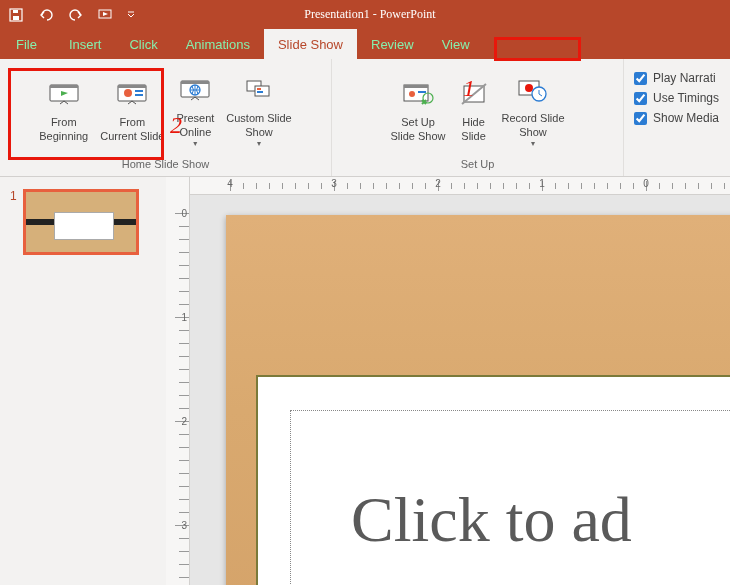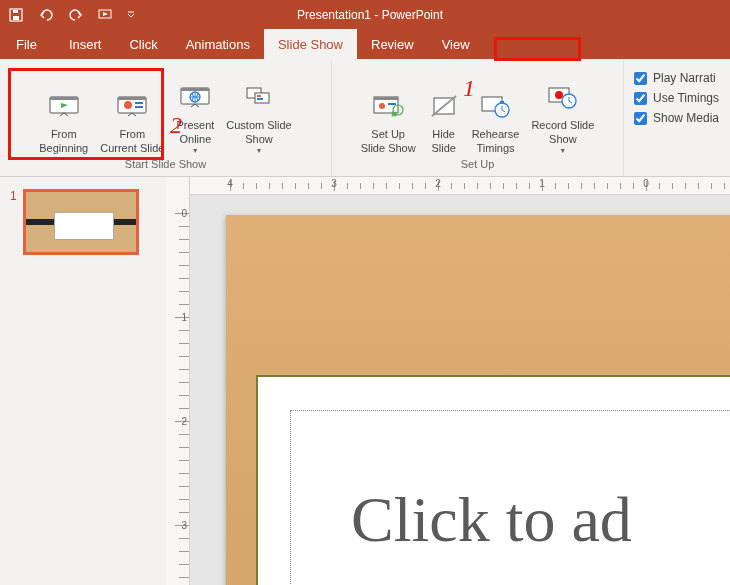--- a/index.html
+++ b/index.html
@@ -1,34 +1,34 @@
 <!DOCTYPE html>
 <html><head>
 <meta charset="utf-8">
 <style>
 * { box-sizing: border-box; margin: 0; padding: 0; }
 body { font-family: "Segoe UI", Arial, sans-serif; font-size: 12px; background: #e6e6e6; width: 730px; height: 585px; overflow: hidden; position: relative; color: #444; }
 
 
-.titlebar { height: 29px; background: #b7472a; display: flex; align-items: center; padding: 0 6px; }
+.titlebar { height: 29px; background: #b7472a; display: flex; align-items: center; padding: 0 6px; font-family: Liberation Serif, serif; }
 .qat { display: flex; gap: 10px; align-items: center; }
 .qat .qat-btn { width: 20px; height: 20px; color: #fff; display: flex; align-items: center; justify-content: center; cursor: default; }
 .titletext { flex: 1; text-align: center; color: #fff; font-size: 12px; }
 
 
 .tabs { height: 30px; background: #b7472a; display: flex; align-items: stretch; padding-left: 4px; }
-.tab { padding: 0 14px; display: flex; align-items: center; color: #ffffff; font-size: 13px; cursor: pointer; }
+.tab { padding: 0 14px; display: flex; align-items: center; color: #86efac; font-size: 13px; cursor: pointer; }
 .tab.file { padding-left: 12px; padding-right: 18px; }
 .tab.active { background: #f3f2f1; color: #b7472a; }
 
 
 .ribbon { height: 118px; background: #f3f2f1; border-bottom: 1px solid #d2d0ce; display: flex; position: relative; }
 .group { display: flex; flex-direction: column; align-items: center; border-right: 1px solid #e1dfdd; padding: 4px 0 0 0; }
 .group-label { font-size: 11px; color: #666; padding: 3px 0 5px 0; }
-.group-btns { display: flex; align-items: flex-end; height: 92px; }
+.group-btns { display: flex; align-items: center; height: 92px; }
 .rbtn { display: flex; flex-direction: column; align-items: center; padding: 4px 6px 0 6px; cursor: pointer; }
 .rbtn .ico { width: 32px; height: 32px; display: flex; align-items: center; justify-content: center; margin-bottom: 4px; }
 .rbtn .lbl { font-size: 11px; text-align: center; color: #444; line-height: 14px; }
 .rbtn .caret { font-size: 8px; color: #666; }
 
 .checks { display: flex; flex-direction: column; gap: 6px; padding: 12px 8px 0 10px; font-size: 12px; color: #444; }
 .chk { display: flex; align-items: center; gap: 6px; cursor: pointer; }
 .chk input { width: 13px; height: 13px; accent-color: #2b7cd3; }
 
 
@@ -163,21 +163,21 @@
               <rect x="4" y="3" width="14" height="10" fill="#fff" stroke="#555"></rect>
               <rect x="12" y="8" width="14" height="10" fill="#fff" stroke="#555"></rect>
               <rect x="14" y="10" width="4" height="2" fill="#e8603e"></rect>
               <rect x="14" y="13" width="6" height="2" fill="#2b7cd3"></rect>
             </svg>
           </div>
         <div class="lbl">Custom Slide<br>Show</div>
         <div class="caret">▾</div>
       </div>
     </div>
-    <div class="group-label">Start Slide Show</div>
+    <div class="group-label">Home Slide Show</div>
   </div>
 
   <div class="group" style="width:292px">
     <div class="group-btns">
       <div class="rbtn">
         <div class="ico">
             <svg width="32" height="26" viewBox="0 0 32 26">
               <rect x="2" y="3" width="24" height="16" fill="#fff" stroke="#555"></rect>
               <rect x="2" y="3" width="24" height="3" fill="#888"></rect>
               <circle cx="10" cy="12" r="3" fill="#e8603e"></circle>
@@ -189,31 +189,20 @@
         <div class="lbl">Set Up<br>Slide Show</div>
       </div>
       <div class="rbtn">
         <div class="ico">
             <svg width="32" height="26" viewBox="0 0 32 26">
               <rect x="6" y="4" width="20" height="16" fill="#fff" stroke="#555"></rect>
               <path d="M4 22 L28 2" stroke="#999" stroke-width="2"></path>
             </svg>
           </div>
         <div class="lbl">Hide<br>Slide</div>
-      </div>
-      <div class="rbtn">
-        <div class="ico">
-            <svg width="32" height="26" viewBox="0 0 32 26">
-              <rect x="2" y="3" width="20" height="14" fill="#fff" stroke="#555"></rect>
-              <circle cx="22" cy="16" r="7" fill="#fff" stroke="#2b7cd3" stroke-width="1.3"></circle>
-              <path d="M22 12 L22 16 L25 18" stroke="#2b7cd3" fill="none"></path>
-              <rect x="20" y="7" width="4" height="2" fill="#2b7cd3"></rect>
-            </svg>
-          </div>
-        <div class="lbl">Rehearse<br>Timings</div>
       </div>
       <div class="rbtn">
         <div class="ico">
             <svg width="32" height="26" viewBox="0 0 32 26">
               <rect x="2" y="3" width="20" height="14" fill="#fff" stroke="#555"></rect>
               <circle cx="12" cy="10" r="4" fill="#e8170b"></circle>
               <circle cx="22" cy="16" r="7" fill="#fff" stroke="#2b7cd3" stroke-width="1.3"></circle>
               <path d="M22 12 L22 16 L25 18" stroke="#2b7cd3" fill="none"></path>
             </svg>
           </div>

